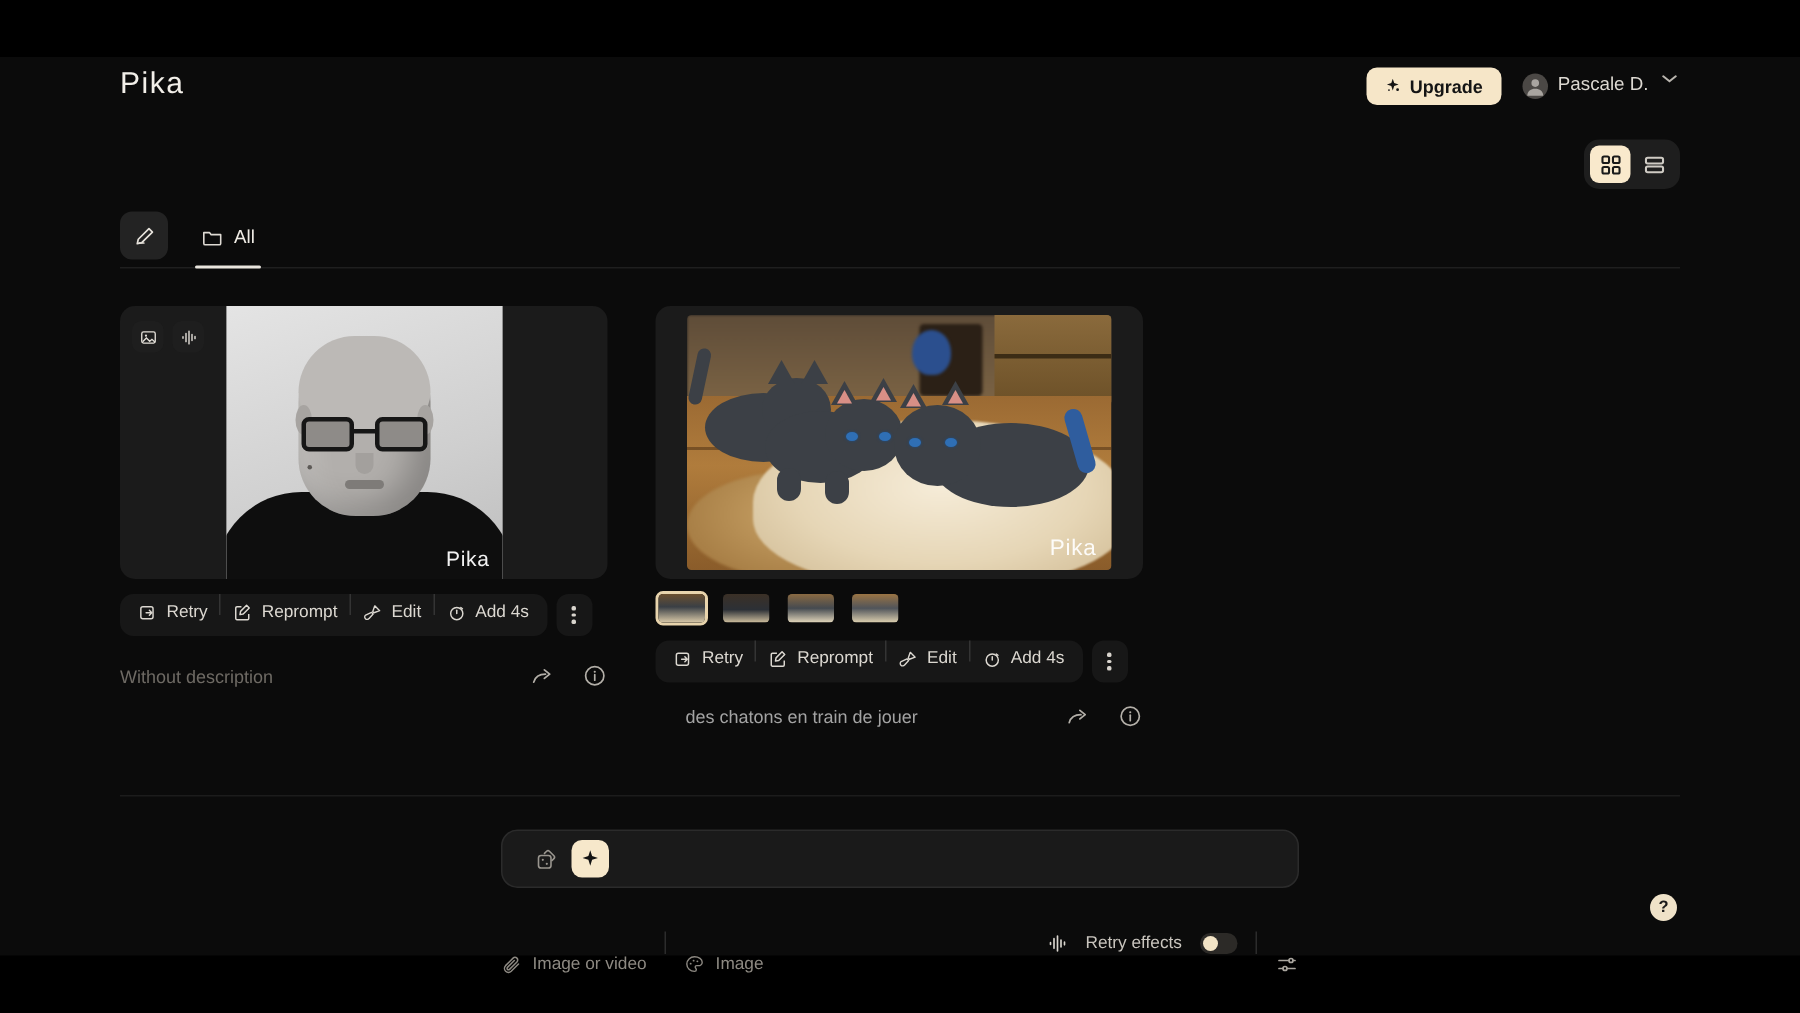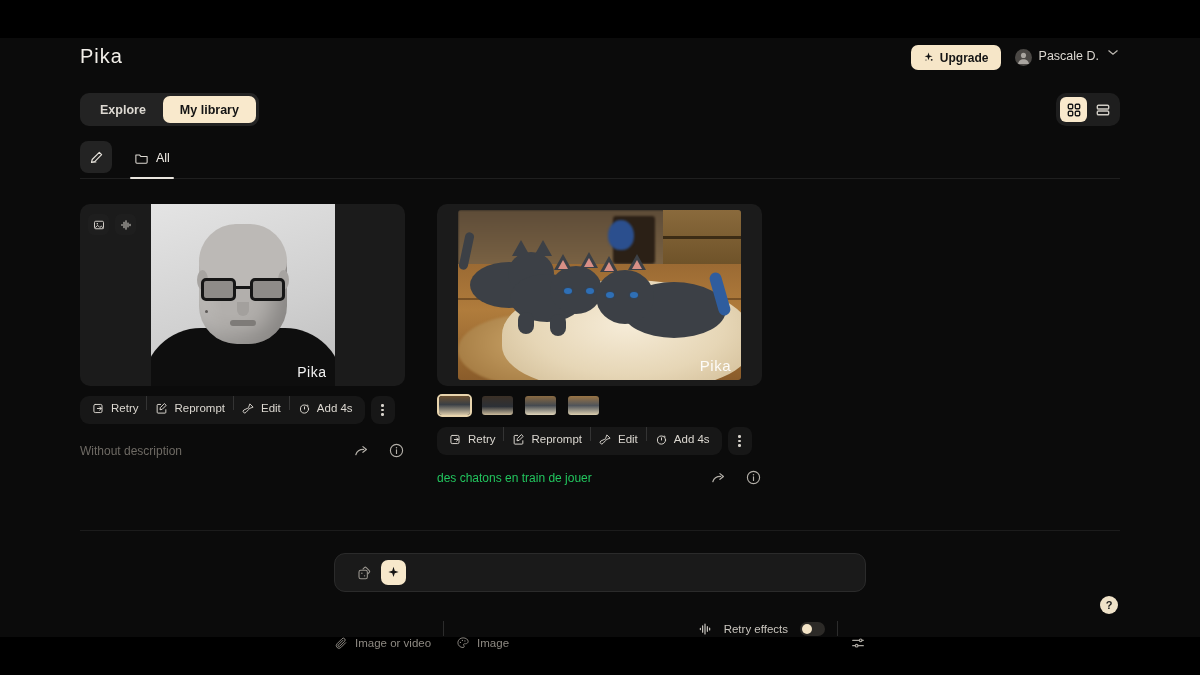--- a/index.html
+++ b/index.html
@@ -220,21 +220,21 @@
     background:#171717; border:none; cursor:pointer;
     display:flex; align-items:center; justify-content:center;
     flex-direction:column; gap:2px;
   }
   .kdot { width:2.5px; height:2.5px; border-radius:50%; background:#d8d4cd; }
 
   .caption-row {
     margin-top:18px; display:flex; align-items:center; justify-content:space-between;
   }
   .caption { font-size:12px; color:#6e6a64; }
-  .caption.filled { color:#22c55e; }
+  .caption.filled { color:#a3a3a3;margin-left:20px; }
   .cap-icons { display:flex; align-items:center; gap:18px; }
 
   
   .prompt-wrap {
     position:absolute; left:80px; top:492px; width:1040px;
     border-top:1px solid #1c1c1c; padding-top:22px;
   }
   .prompt-inner { width:532px; margin:0 auto; }
   .prompt-box {
     position:relative; width:532px; height:39px;
@@ -319,26 +319,20 @@
         <span>Pascale D.</span>
         <span class="chev">
           <svg width="10" height="7" viewBox="0 0 12 8" fill="none" stroke="#b9b5ae" stroke-width="1.6" stroke-linecap="round">
             <path d="M1 2l5 4 5-4"></path>
           </svg>
         </span>
       </div>
     </div>
   </div>
 
-  <div class="seg-row">
-    <div class="segmented">
-      <button class="seg">Explore</button>
-      <button class="seg active">My library</button>
-    </div>
-  </div>
 
   <div class="view-toggle">
     <button class="vt-btn active">
       <span>
         <svg width="14" height="14" viewBox="0 0 16 16" fill="none" stroke="#1a1a1a" stroke-width="1.6">
           <rect x="1.5" y="1.5" width="5" height="5" rx="1.2"></rect>
           <rect x="9.5" y="1.5" width="5" height="5" rx="1.2"></rect>
           <rect x="1.5" y="9.5" width="5" height="5" rx="1.2"></rect>
           <rect x="9.5" y="9.5" width="5" height="5" rx="1.2"></rect>
         </svg>

